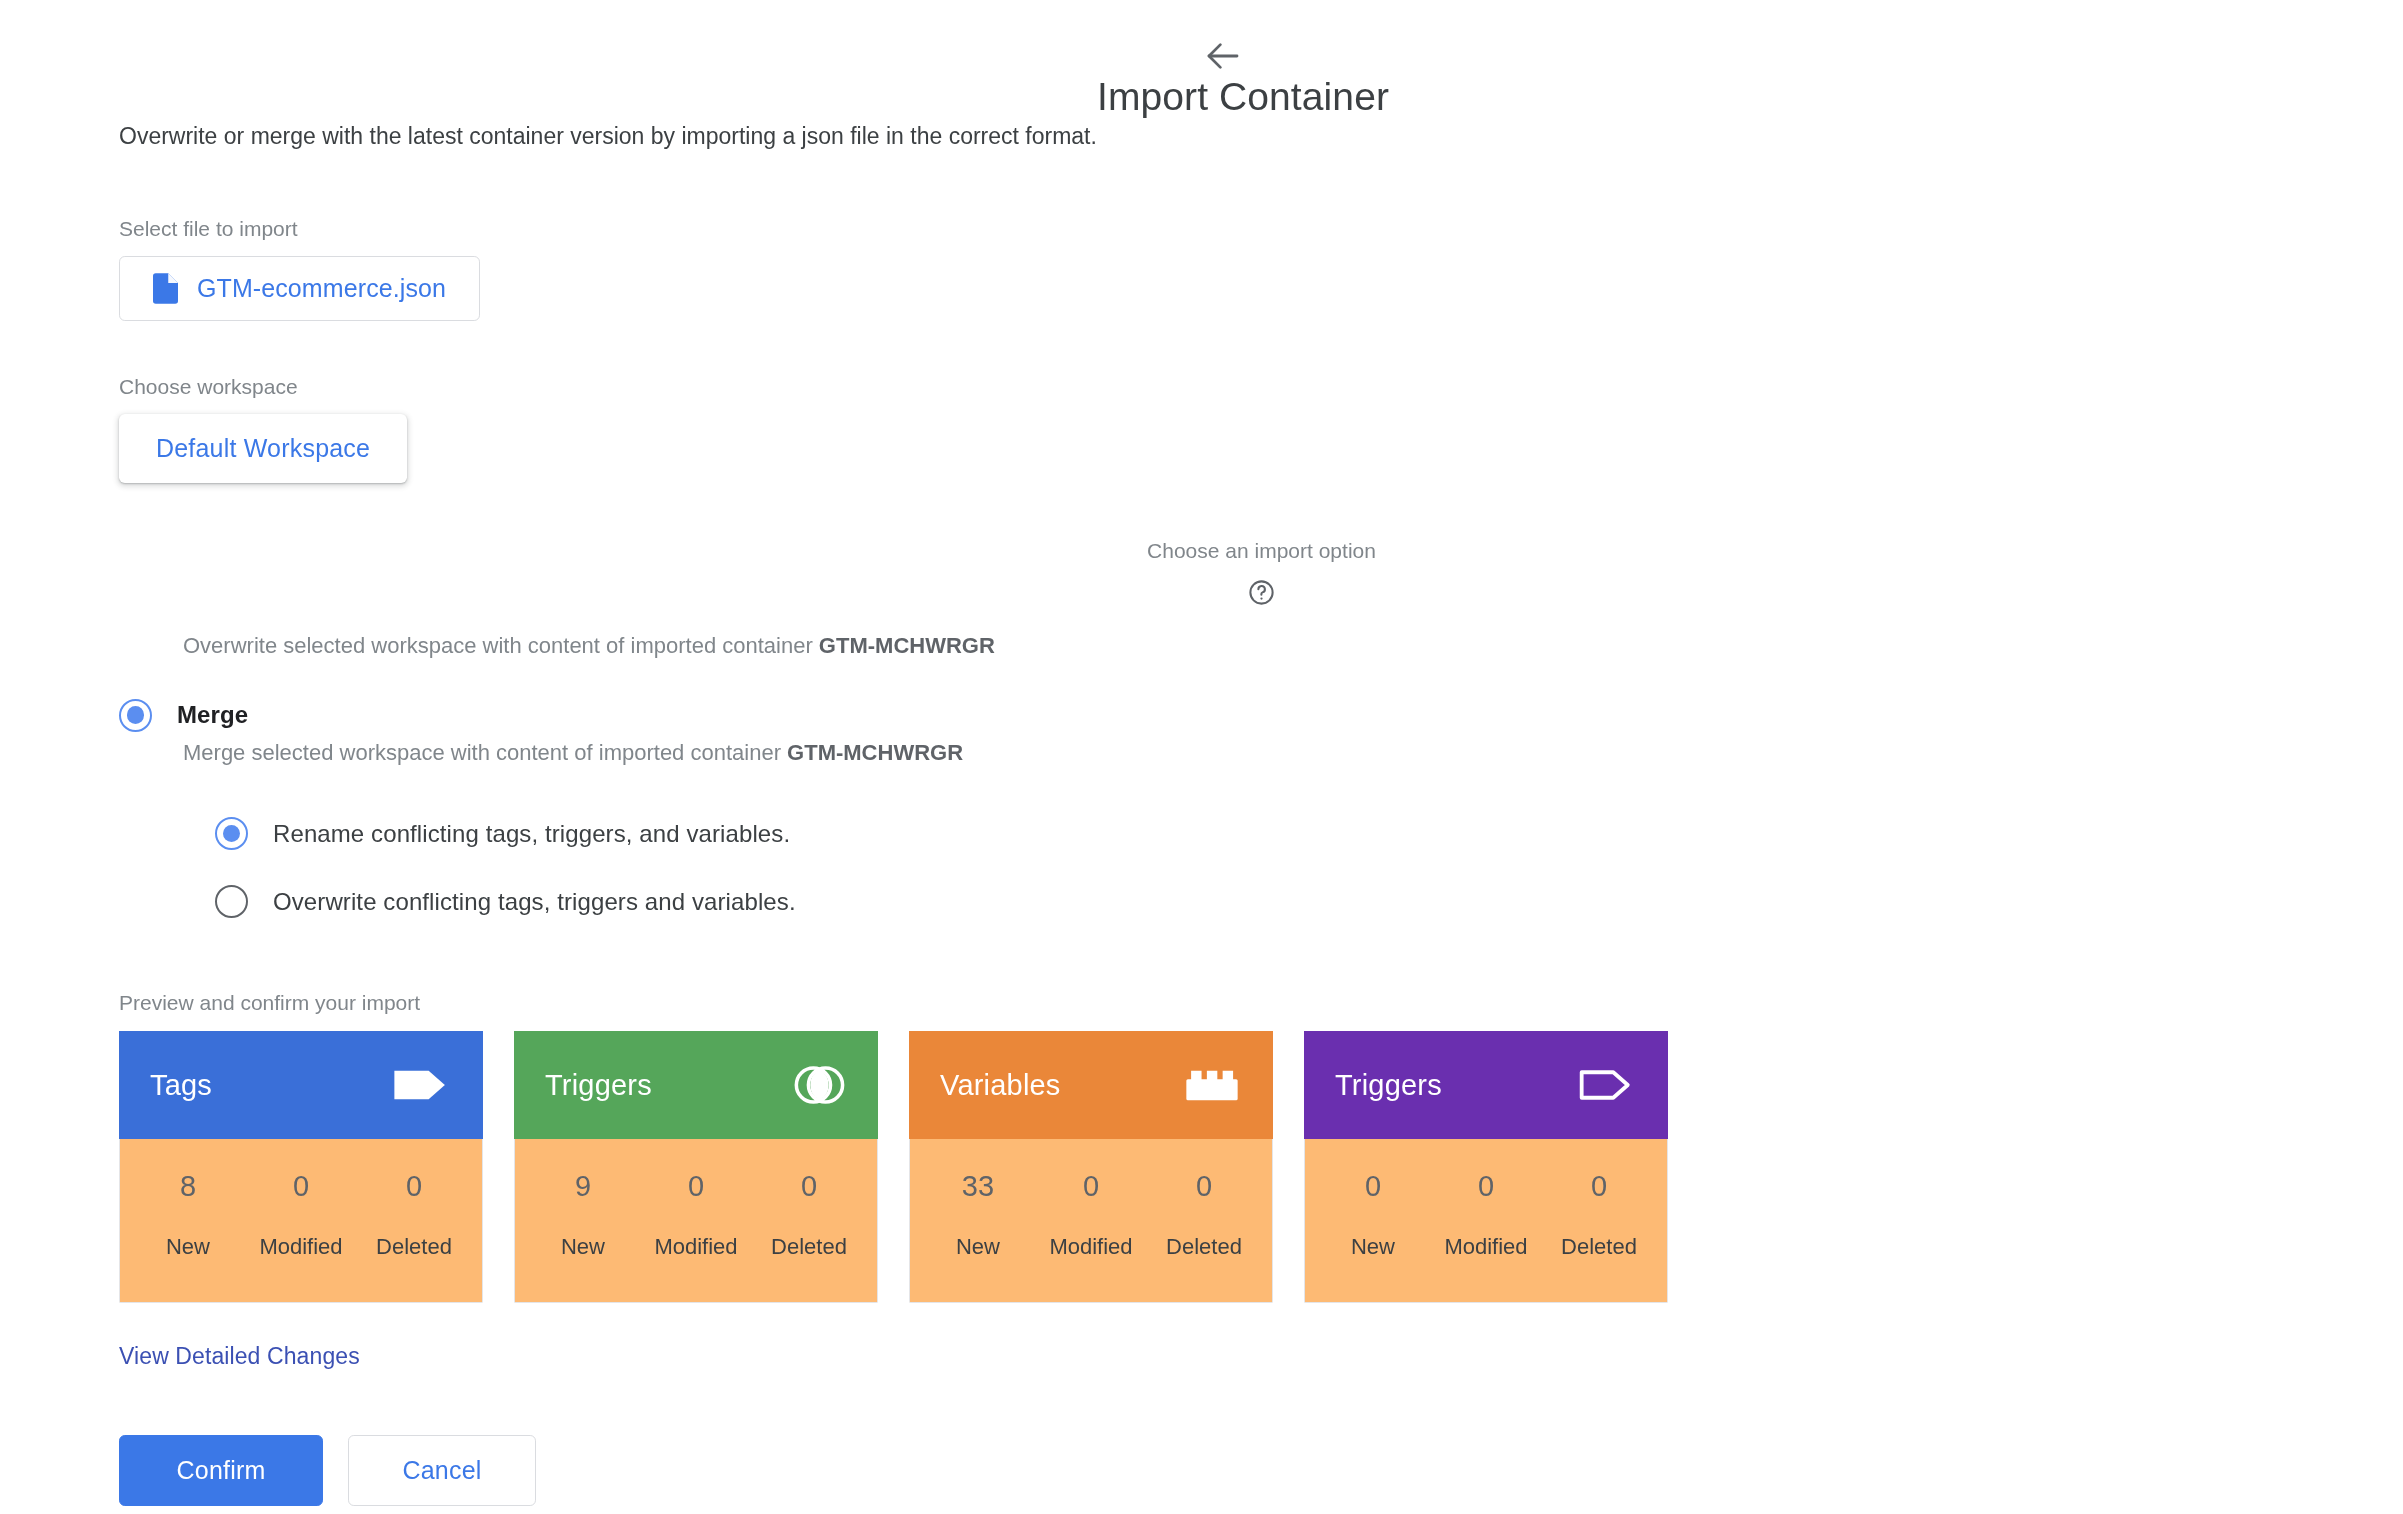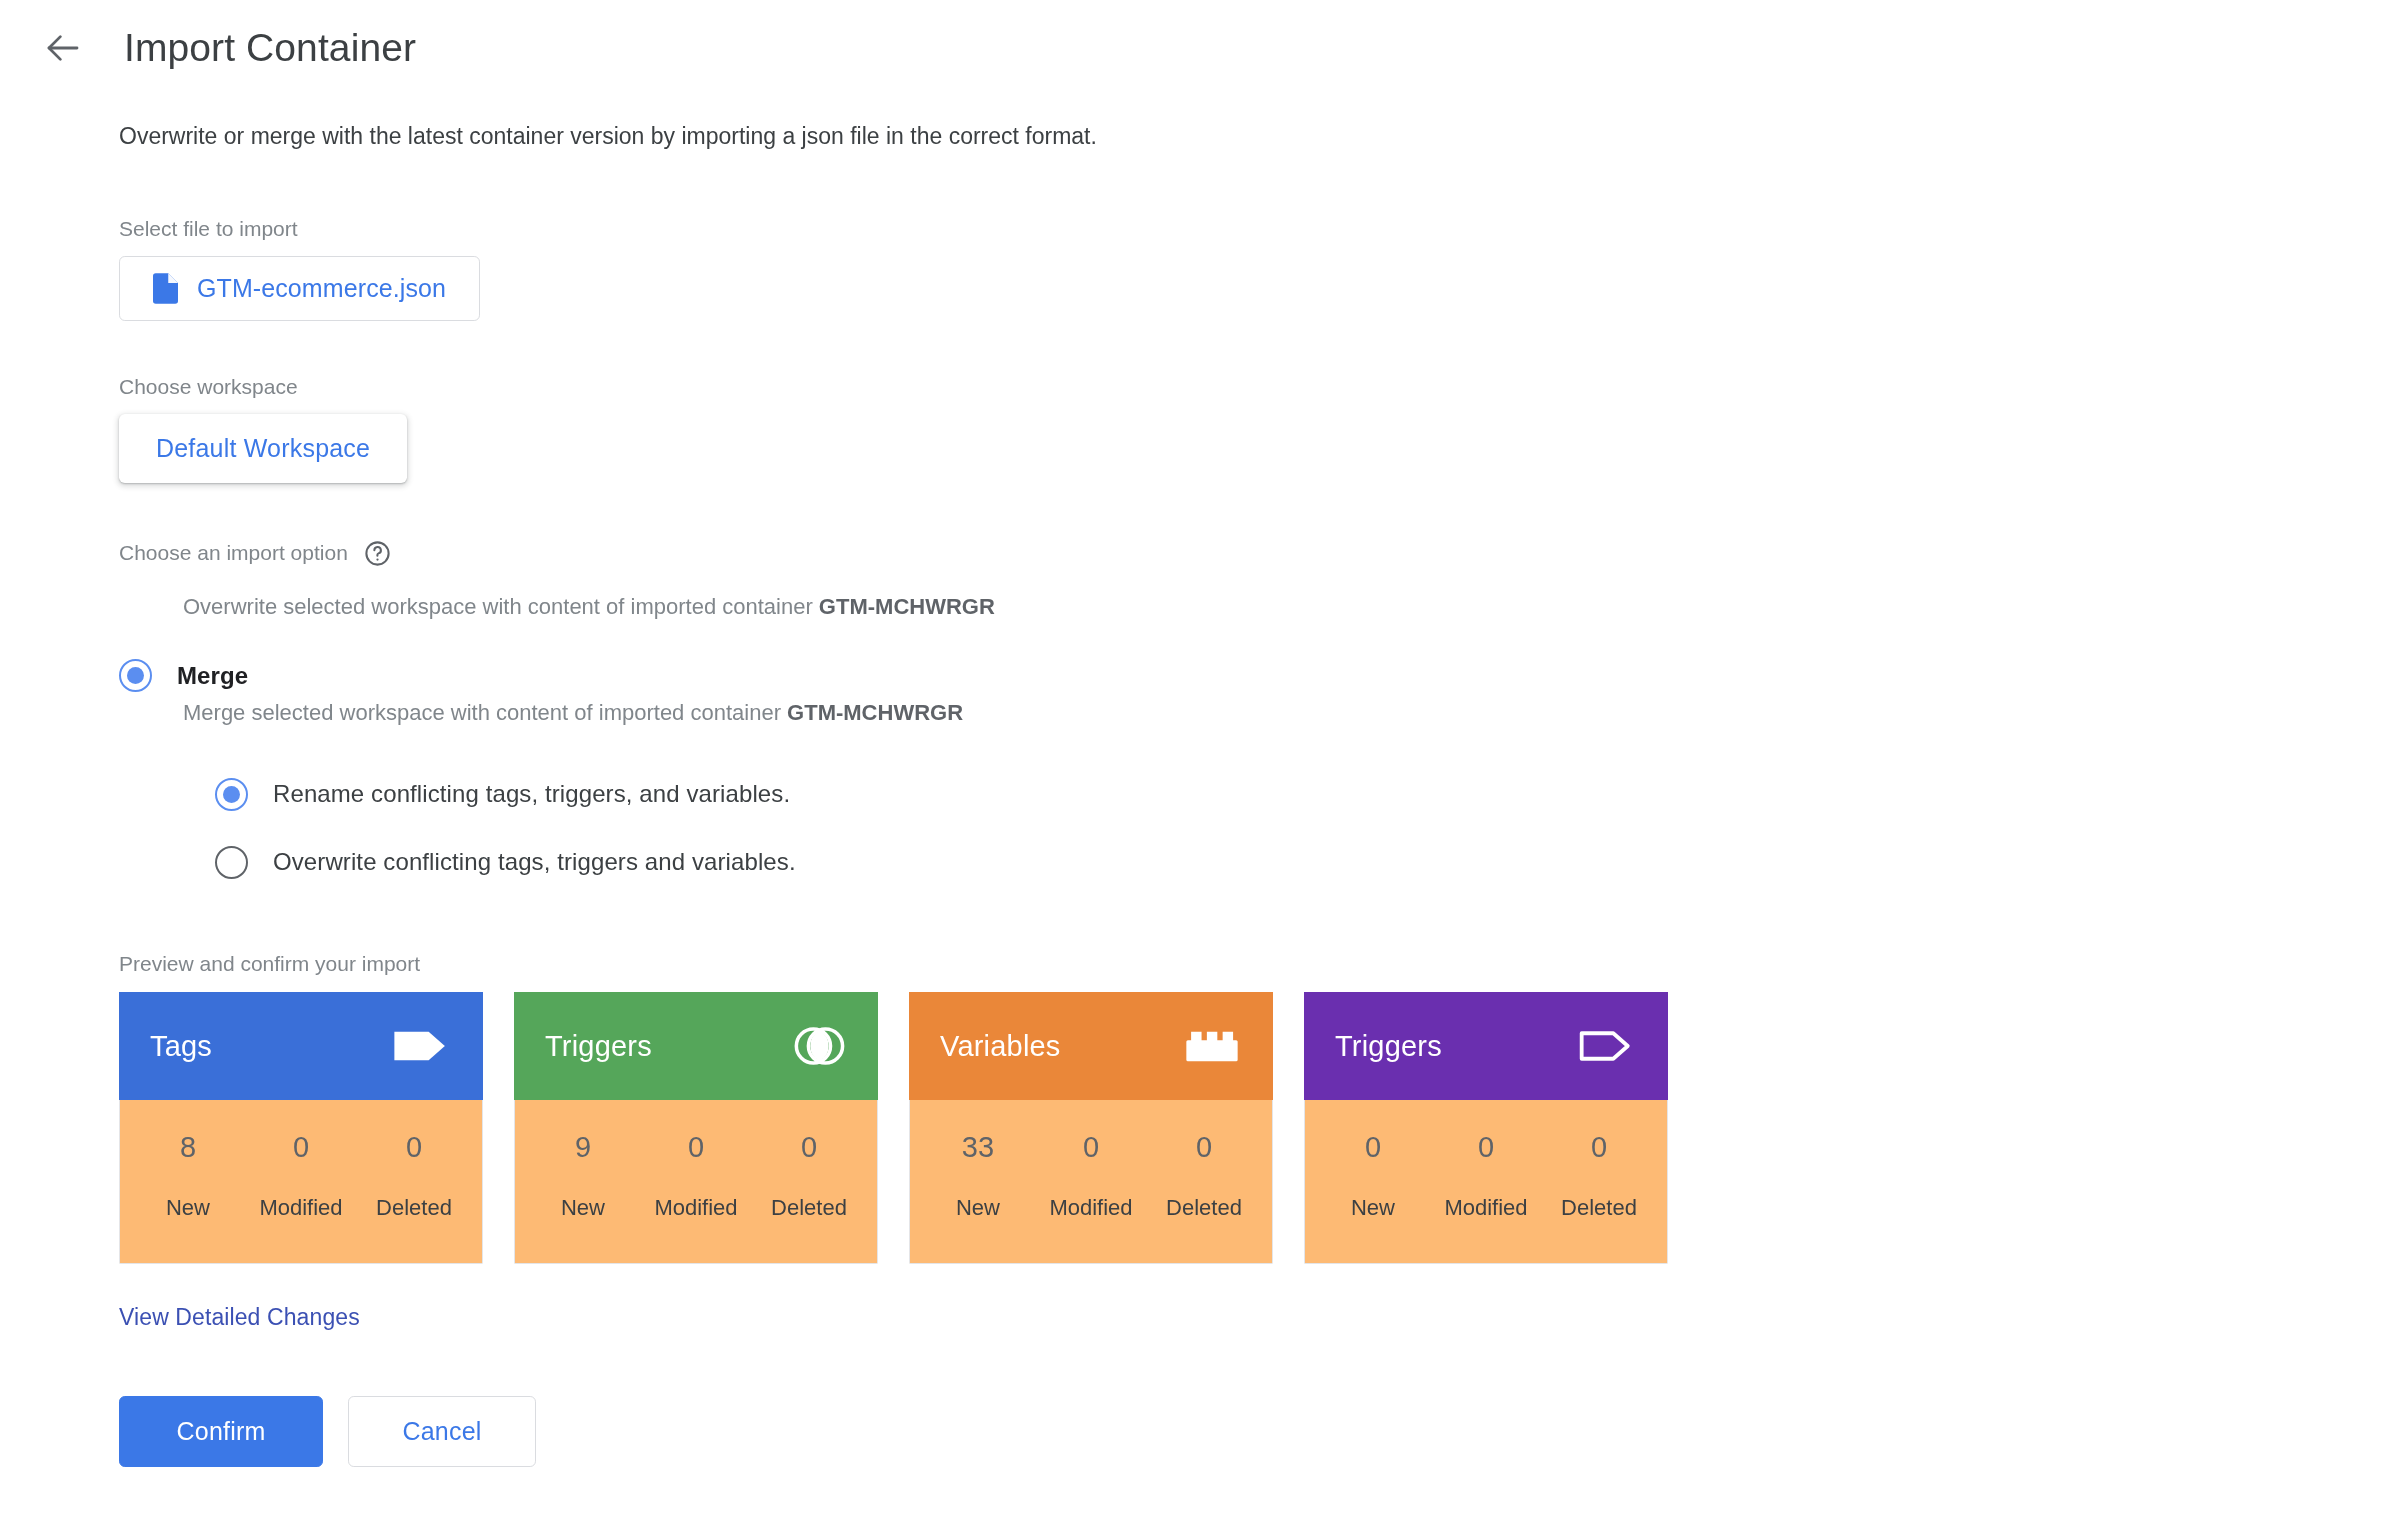--- a/index.html
+++ b/index.html
@@ -16,20 +16,21 @@
     overflow: hidden;
   }
 
   
   .header {
     display: flex;
     align-items: center;
     padding: 35px 0 0 42px;
     height: 60px;
     box-sizing: border-box;
+    flex-direction: column;
   }
   .back-arrow {
     width: 42px;
     height: 42px;
     display: flex;
     align-items: center;
     justify-content: center;
     cursor: pointer;
     flex: 0 0 auto;
   }
@@ -104,20 +105,21 @@
     font-weight: 500;
     letter-spacing: 0.2px;
   }
 
   
   .option-heading {
     display: flex;
     align-items: center;
     gap: 15.4px;
     margin-bottom: 25px;
+    flex-direction: column;
   }
   .option-heading .lbl {
     font-size: 21px;
     color: #80868b;
   }
   .help-icon { display: block; cursor: pointer; }
 
   
   .radio-row {
     display: flex;

